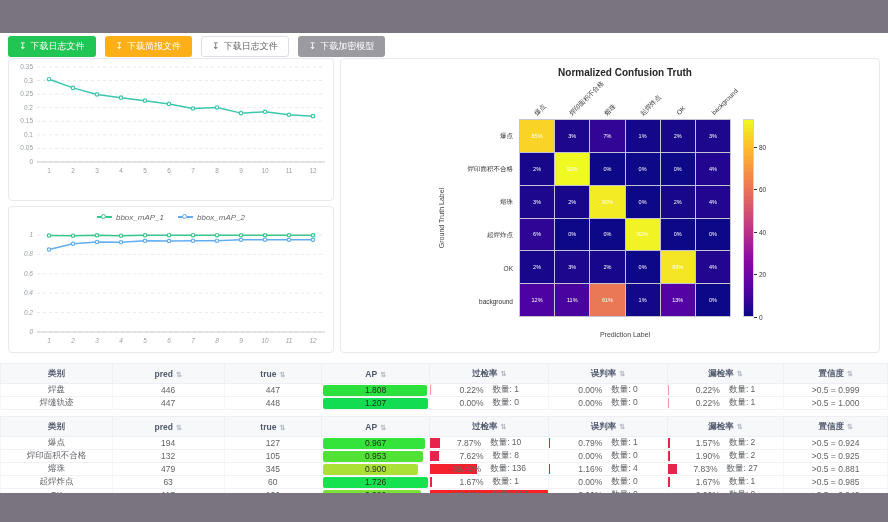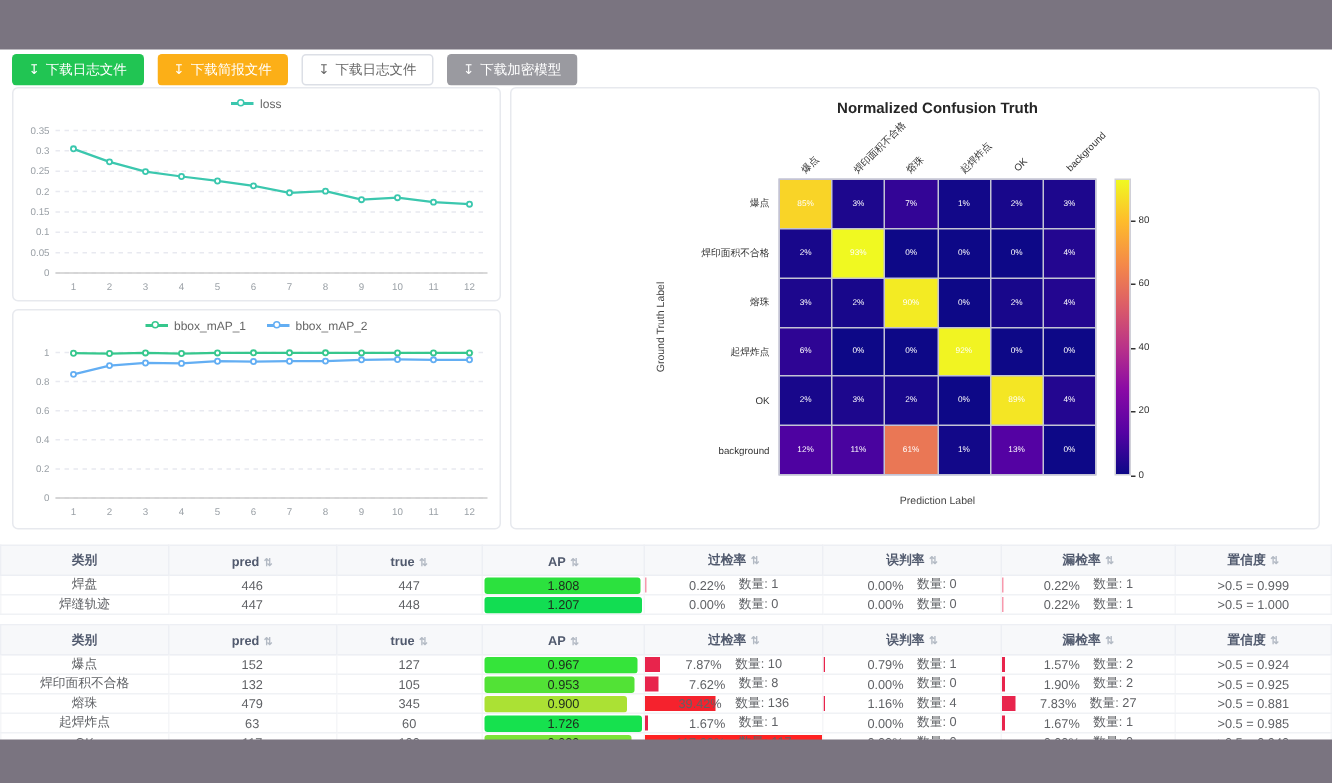--- a/index.html
+++ b/index.html
@@ -10,21 +10,21 @@
   .btnrow{position:absolute;top:36px;left:8px;display:flex;gap:9px;}
   .btn{height:19px;padding:0 10px;border-radius:3px;display:flex;align-items:center;gap:4px;
        font-size:9px;line-height:1;cursor:pointer;border:1px solid transparent;white-space:nowrap;}
   .btn .dl{font-size:9px;}
   .btn-green{background:#21c553;color:#fff;}
   .btn-orange{background:#fcaf17;color:#fff;}
   .btn-plain{background:#fff;color:#666;border-color:#dcdfe6;}
   .btn-gray{background:#9a9aa0;color:#fff;}
   .card{position:absolute;background:#fff;border:1px solid #e7e9ee;border-radius:4px;box-sizing:border-box;}
   #card-loss{left:8px;top:58px;width:326px;height:143px;}
-  #card-map{left:8px;top:206px;width:326px;height:147px;}
+  #card-map{left:8px;top:206px;width:326px;height:147px;font-style:italic;}
   #card-cm{left:340px;top:58px;width:540px;height:295px;}
   .legend{height:20px;display:flex;align-items:center;justify-content:center;gap:14px;
           font-size:8px;color:#666;}
   .legicon{width:15px;height:2px;display:inline-block;position:relative;margin-right:4px;vertical-align:middle;}
   .legdot{position:absolute;left:4px;top:-2px;width:5px;height:5px;border-radius:50%;background:#fff;box-sizing:border-box;}
   svg{display:block;}
   
   .cm-title{position:absolute;left:284px;top:8px;transform:translateX(-50%);
             font-weight:bold;font-size:10px;color:#262626;white-space:nowrap;}
   .cm-grid{position:absolute;left:178px;top:60px;width:212px;height:198px;display:grid;
@@ -77,23 +77,20 @@
     <span class="dl">↧</span>
     <span>下载日志文件</span>
   </div>
   <div class="btn btn-gray">
     <span class="dl">↧</span>
     <span>下载加密模型</span>
   </div>
 </div>
 
 <div class="card" id="card-loss">
-  <div class="legend" id="legend-loss">
-      <span><span class="legicon" style="background: rgb(59, 199, 174);"><span class="legdot" style="border: 1px solid rgb(59, 199, 174);"></span></span><span>loss</span></span>
-    </div>
   <svg id="svg-loss" width="324" height="119">
       <line x1="28" x2="316" y1="103" y2="103" stroke="#e8e9f0" stroke-width="1" stroke-dasharray="3 3"></line>
       <text x="24" y="105" text-anchor="end" font-size="6.5" fill="#9aa0a6">0</text>
       <line x1="28" x2="316" y1="89.42857142857143" y2="89.42857142857143" stroke="#e8e9f0" stroke-width="1" stroke-dasharray="3 3"></line>
       <text x="24" y="91.42857142857143" text-anchor="end" font-size="6.5" fill="#9aa0a6">0.05</text>
       <line x1="28" x2="316" y1="75.85714285714285" y2="75.85714285714285" stroke="#e8e9f0" stroke-width="1" stroke-dasharray="3 3"></line>
       <text x="24" y="77.85714285714285" text-anchor="end" font-size="6.5" fill="#9aa0a6">0.1</text>
       <line x1="28" x2="316" y1="62.285714285714285" y2="62.285714285714285" stroke="#e8e9f0" stroke-width="1" stroke-dasharray="3 3"></line>
       <text x="24" y="64.28571428571428" text-anchor="end" font-size="6.5" fill="#9aa0a6">0.15</text>
       <line x1="28" x2="316" y1="48.71428571428571" y2="48.71428571428571" stroke="#e8e9f0" stroke-width="1" stroke-dasharray="3 3"></line>
@@ -375,21 +372,21 @@
           <th><span>AP</span><span class="sort">⇅</span></th>
           <th><span>过检率</span><span class="sort">⇅</span></th>
           <th><span>误判率</span><span class="sort">⇅</span></th>
           <th><span>漏检率</span><span class="sort">⇅</span></th>
           <th><span>置信度</span><span class="sort">⇅</span></th>
         </tr>
       </thead>
       <tbody>
         <tr>
           <td>爆点</td>
-          <td>152</td>
+          <td>194</td>
           <td>127</td>
           <td>
             <div class="ap">
               <div class="apfill" style="width: 96.7%; background: rgb(53, 228, 58);"></div>
               <span class="aptext">0.967</span>
             </div>
           </td>
           <td>
             <div class="rate">
               <div class="ratebar" style="width: 7.87%; background: rgb(232, 36, 76);"></div>

